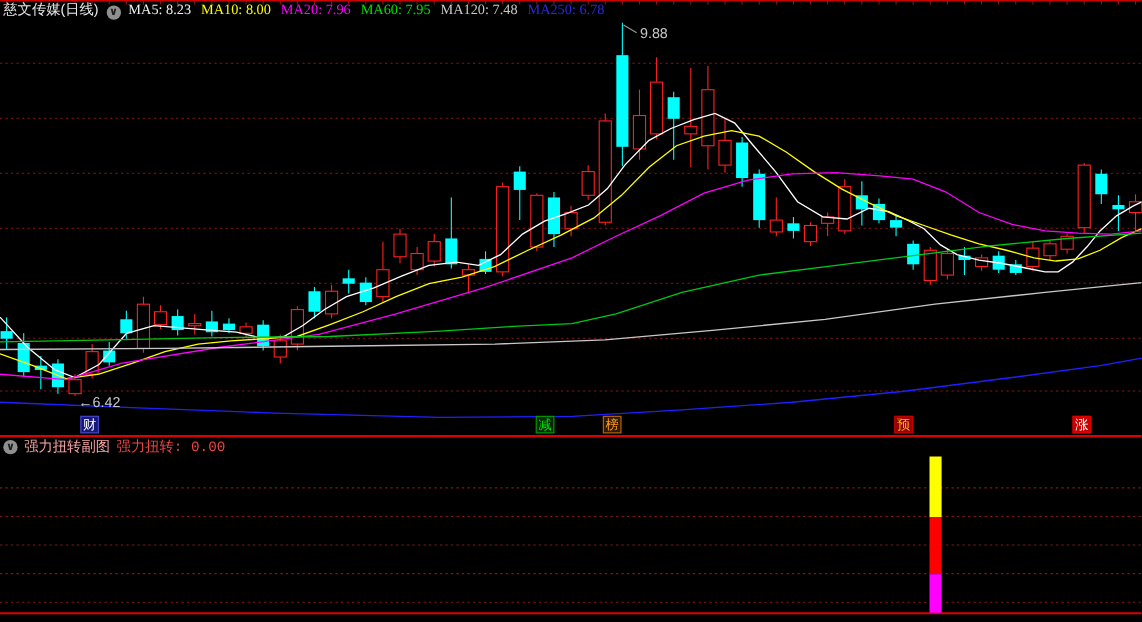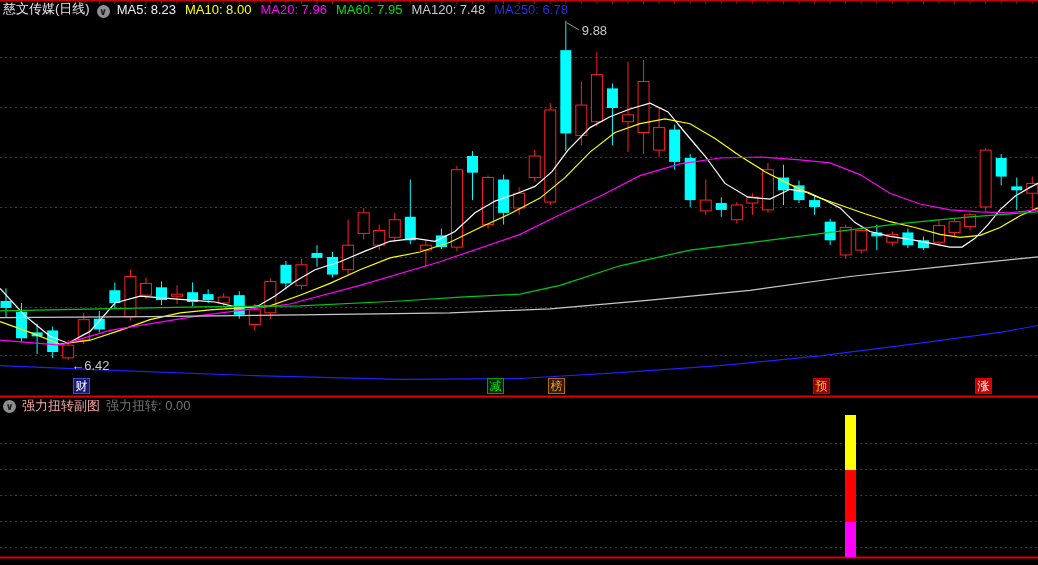--- a/index.html
+++ b/index.html
@@ -3,21 +3,21 @@
 <meta charset="utf-8">
 <style>
   html,body{margin:0;padding:0;background:#000;}
   .screen{position:relative;width:1038px;height:565px;background:#000;overflow:hidden;
           font-family:"Liberation Sans","DejaVu Sans",sans-serif;}
   svg{position:absolute;left:0;top:0;}
   .hdr{position:absolute;left:3px;top:3px;height:15px;display:flex;align-items:flex-end;gap:7px;white-space:nowrap;}
   .hdr .title{color:#e8e8e8;font-size:13px;}
   .chev{width:13px;height:13px;border-radius:50%;background:#8f8f8f;color:#1a1a1a;font-size:10px;
         line-height:13px;text-align:center;font-weight:bold;display:inline-block;}
-  .ma{font-size:13px;}
+  .ma{font-size:13px;font-family:Liberation Serif, serif;}
   .subhdr{position:absolute;left:3px;top:399px;height:14px;display:flex;align-items:center;gap:6px;white-space:nowrap;}
   .subhdr .stitle{color:#fca5a5;font-size:13px;}
   .subhdr .sval{font-size:13px;}
   .evt{position:absolute;width:15px;height:14px;font-size:12px;line-height:14px;text-align:center;
        border:1px solid;top:378px;}
 </style>
 </head>
 <body>
 
 <div class="screen">
@@ -301,21 +301,21 @@
 
   <div class="hdr">
     <span class="title">慈文传媒(日线)</span>
     <span class="chev">∨</span>
     <span id="ma-labels"><span class="ma" style="color: rgb(240, 240, 240); margin-right: 9px;">MA5: 8.23</span><span class="ma" style="color: rgb(255, 255, 0); margin-right: 9px;">MA10: 8.00</span><span class="ma" style="color: rgb(255, 0, 255); margin-right: 9px;">MA20: 7.96</span><span class="ma" style="color: rgb(0, 224, 0); margin-right: 9px;">MA60: 7.95</span><span class="ma" style="color: rgb(200, 200, 200); margin-right: 9px;">MA120: 7.48</span><span class="ma" style="color: rgb(42, 42, 224); margin-right: 9px;">MA250: 6.78</span></span>
   </div>
 
   <div class="subhdr">
     <span class="chev">∨</span>
     <span class="stitle">强力扭转副图</span>
-    <span class="sval" style="color: #737373;">
+    <span class="sval" style="color: #ef4444; font-family: Liberation Mono, monospace;">
       <span>强力扭转:</span> <span>0.00</span>
     </span>
   </div>
 
   <div id="markers">
       <div class="evt" style="left: 73px; color: rgb(255, 255, 255); background: rgb(24, 24, 122); border-color: rgb(72, 72, 200);">财</div>
       <div class="evt" style="left: 487px; color: rgb(0, 230, 0); background: rgb(6, 38, 10); border-color: rgb(0, 160, 0);">减</div>
       <div class="evt" style="left: 548px; color: rgb(255, 154, 30); background: rgb(46, 26, 2); border-color: rgb(180, 106, 0);">榜</div>
       <div class="evt" style="left: 813px; color: rgb(255, 180, 30); background: rgb(150, 0, 0); border-color: rgb(200, 0, 0);">预</div>
       <div class="evt" style="left: 975px; color: rgb(255, 255, 255); background: rgb(200, 0, 0); border-color: rgb(224, 0, 0);">涨</div>

